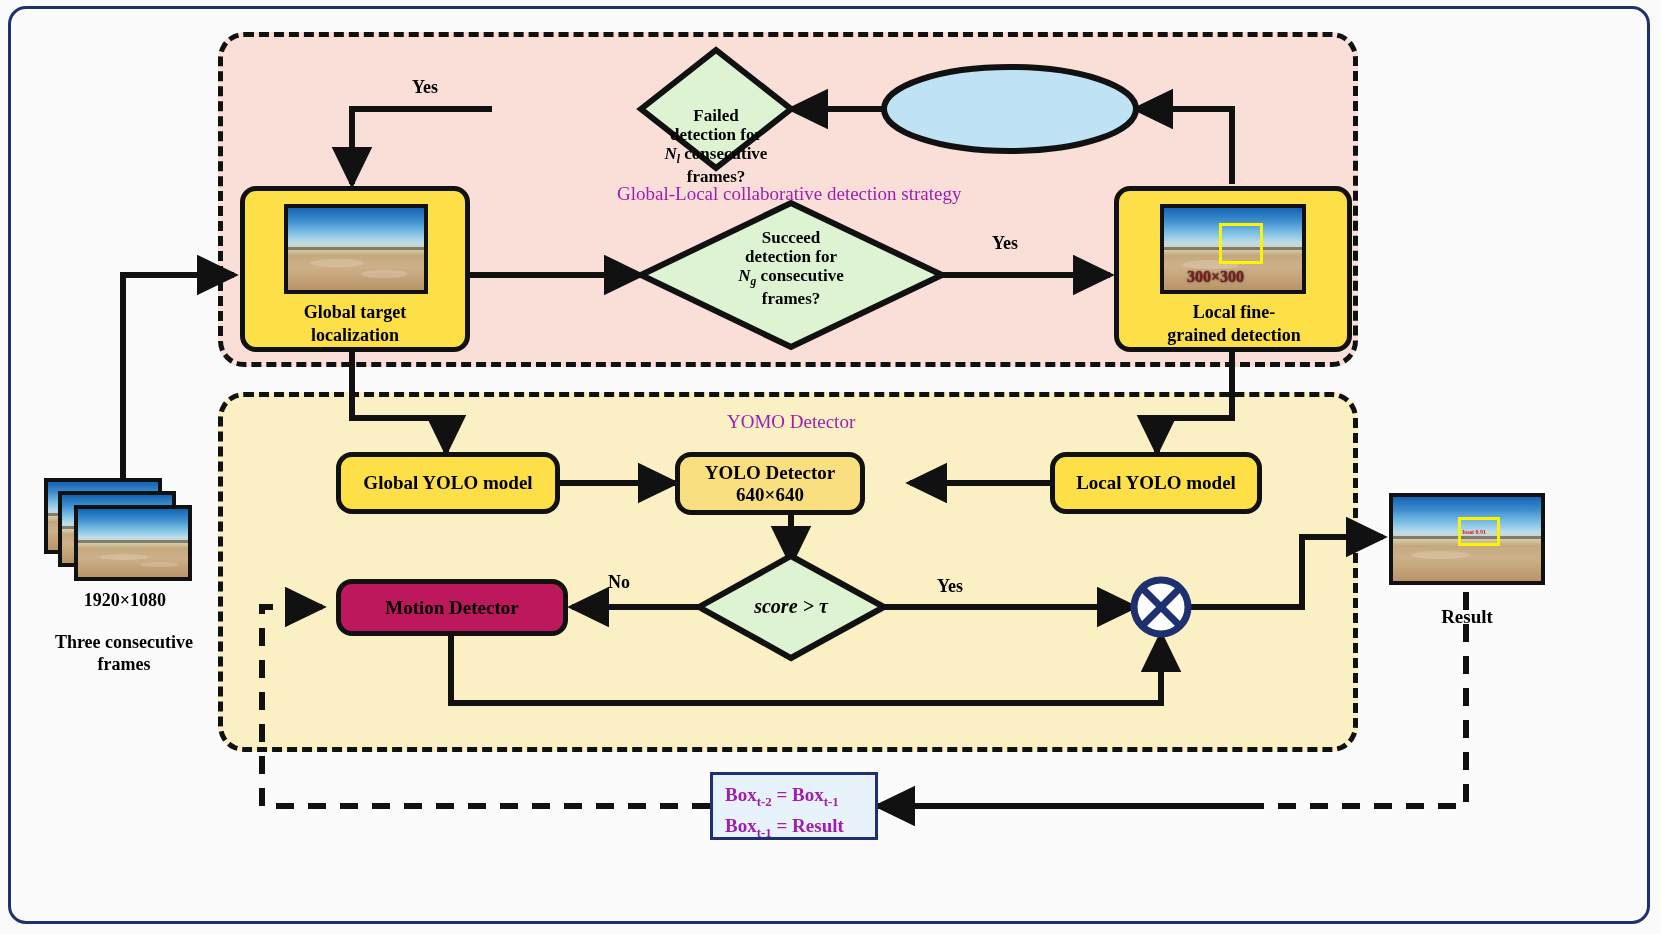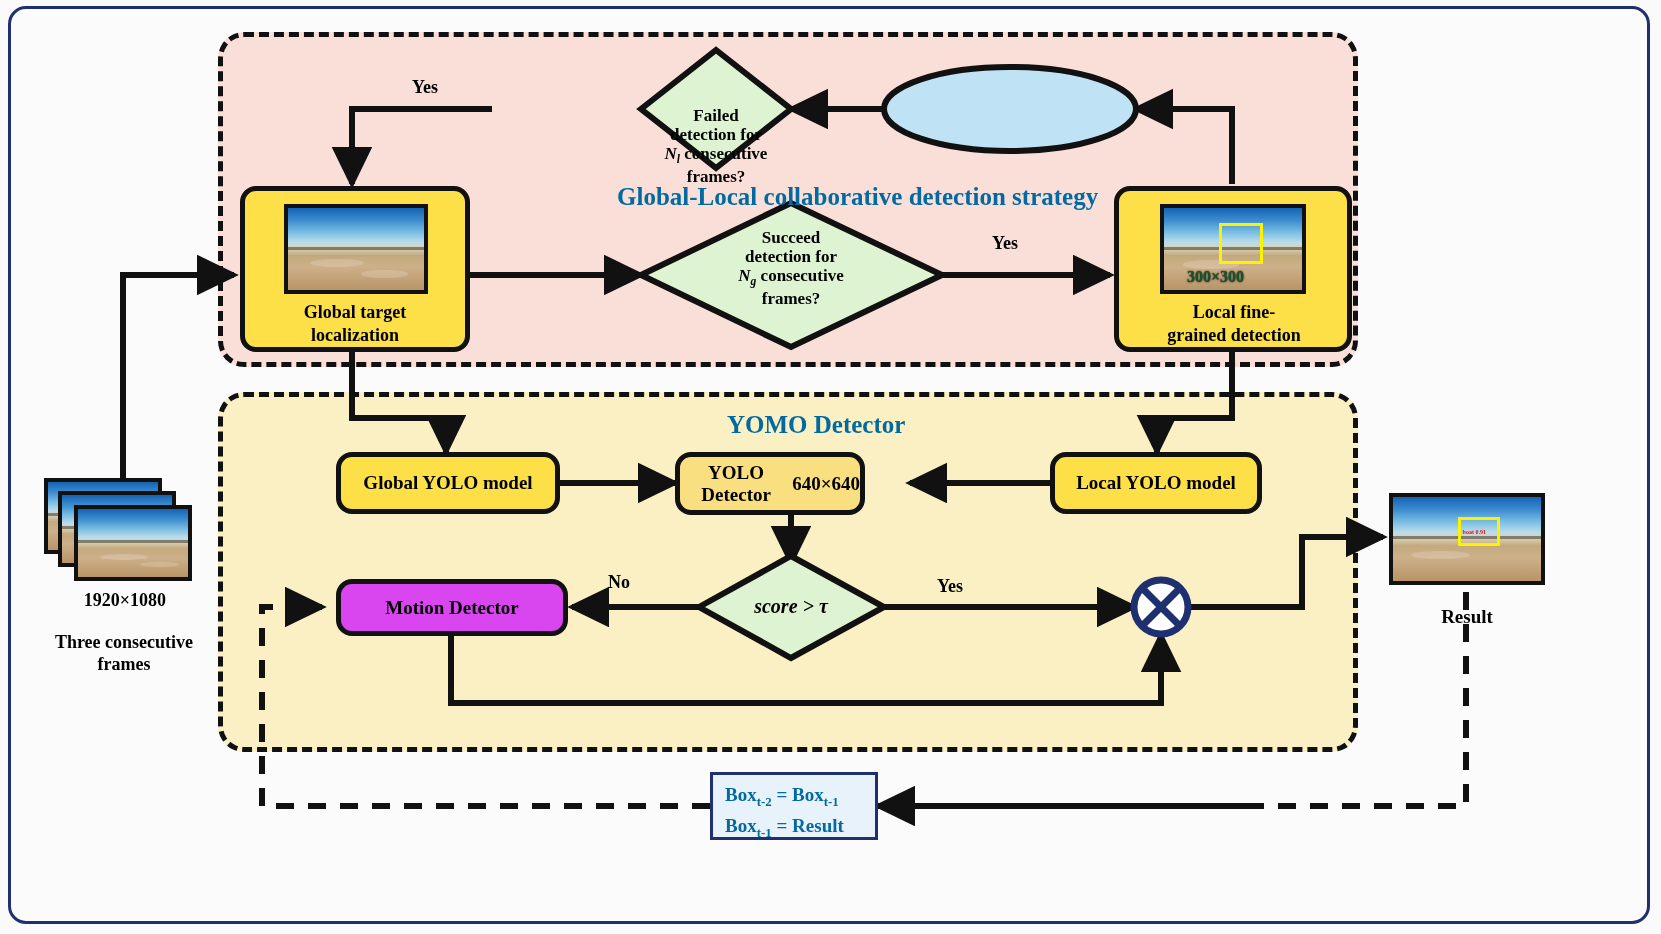--- a/index.html
+++ b/index.html
@@ -54,34 +54,34 @@
     position: absolute;
     left: 218px; top: 392px;
     width: 1140px; height: 360px;
     background: #fbf0c4;
     border: 5px dashed #111;
     border-radius: 26px;
     box-sizing: border-box;
   }
   .panel-title {
     position: absolute;
-    font-weight: bold;
-    color: #0369a1;
-    font-size: 25px;
+    font-weight: normal;
+    color: #a21caf;
+    font-size: 19px;
     white-space: nowrap;
   }
   
   .rbox {
     border: 5px solid #111;
     border-radius: 16px;
     background: #fde047;
     font-size: 19px;
   }
   .rbox.fill-yellow { background: #fadf80; }
-  .rbox.fill-orange { background: #d946ef; }
+  .rbox.fill-orange { background: #be185d; }
   
   .imgtile {
     position: relative;
     border: 4px solid #111;
     background: linear-gradient(
         to bottom,
         #1463b4 0%,
         #3f8fd0 16%,
         #7cbfe4 30%,
         #bcdcea 42%,
@@ -105,21 +105,21 @@
     border-radius: 50%;
   }
   .yellowbox {
     position: absolute;
     border: 3px solid #fbf300;
     box-sizing: border-box;
     background: transparent;
   }
   .ylabel {
     position: absolute;
-    color: #14532d;
+    color: #7f1d1d;
     font-weight: bold;
     font-size: 16px;
     text-shadow: 0 0 2px #000;
     white-space: nowrap;
   }
   .redtag {
     position: absolute;
     color: #e01010;
     font-weight: bold;
     font-size: 6px;
@@ -153,21 +153,21 @@
   
   .statebox {
     position: absolute;
     border: 3px solid #1f3070;
     background: #e8f2fb;
     box-sizing: border-box;
     padding: 6px 12px 8px 12px;
     font-size: 19px;
     font-weight: bold;
     line-height: 1.45;
-    color: #0369a1;
+    color: #a21caf;
   }
   .statebox div { white-space: nowrap; }
   sub { font-size: 0.68em; }
   .ital { font-style: italic; }
 </style>
 </head>
 <body>
 
 <div id="stage">
   <div id="outer-frame"></div>
@@ -288,21 +288,21 @@
     <div class="ridge" style="top:47%;"></div>
     <div class="dune" style="left:14%; top:64%; width:40%; height:10%;"></div>
     <div class="yellowbox" style="left:40%; top:18%; width:32%; height:50%;"></div>
   </div>
   <div class="ylabel" style="left:1187px; top:268px;">300×300</div>
   <div class="caption" style="left:1124px; top:302px; width:220px;">Local fine-</div>
   <div class="caption" style="left:1124px; top:325px; width:220px;">grained detection</div>
 
   <div class="node rbox" style="left:336px; top:452px; width:224px; height:62px;">Global YOLO model</div>
 
-  <div class="node rbox fill-yellow" style="left:675px; top:452px; width:190px; height:63px; flex-direction:row;">
+  <div class="node rbox fill-yellow" style="left:675px; top:452px; width:190px; height:63px; flex-direction:column;">
     <span>YOLO Detector</span>
     <span>640×640</span>
   </div>
 
   <div class="node rbox" style="left:1050px; top:452px; width:212px; height:62px;">Local YOLO model</div>
 
   <div class="node rbox fill-orange" style="left:336px; top:579px; width:232px; height:57px;">Motion Detector</div>
 
   <div class="imgtile" style="position:absolute; left:1389px; top:493px; width:156px; height:92px;">
     <div class="ridge" style="top:47%;"></div>

